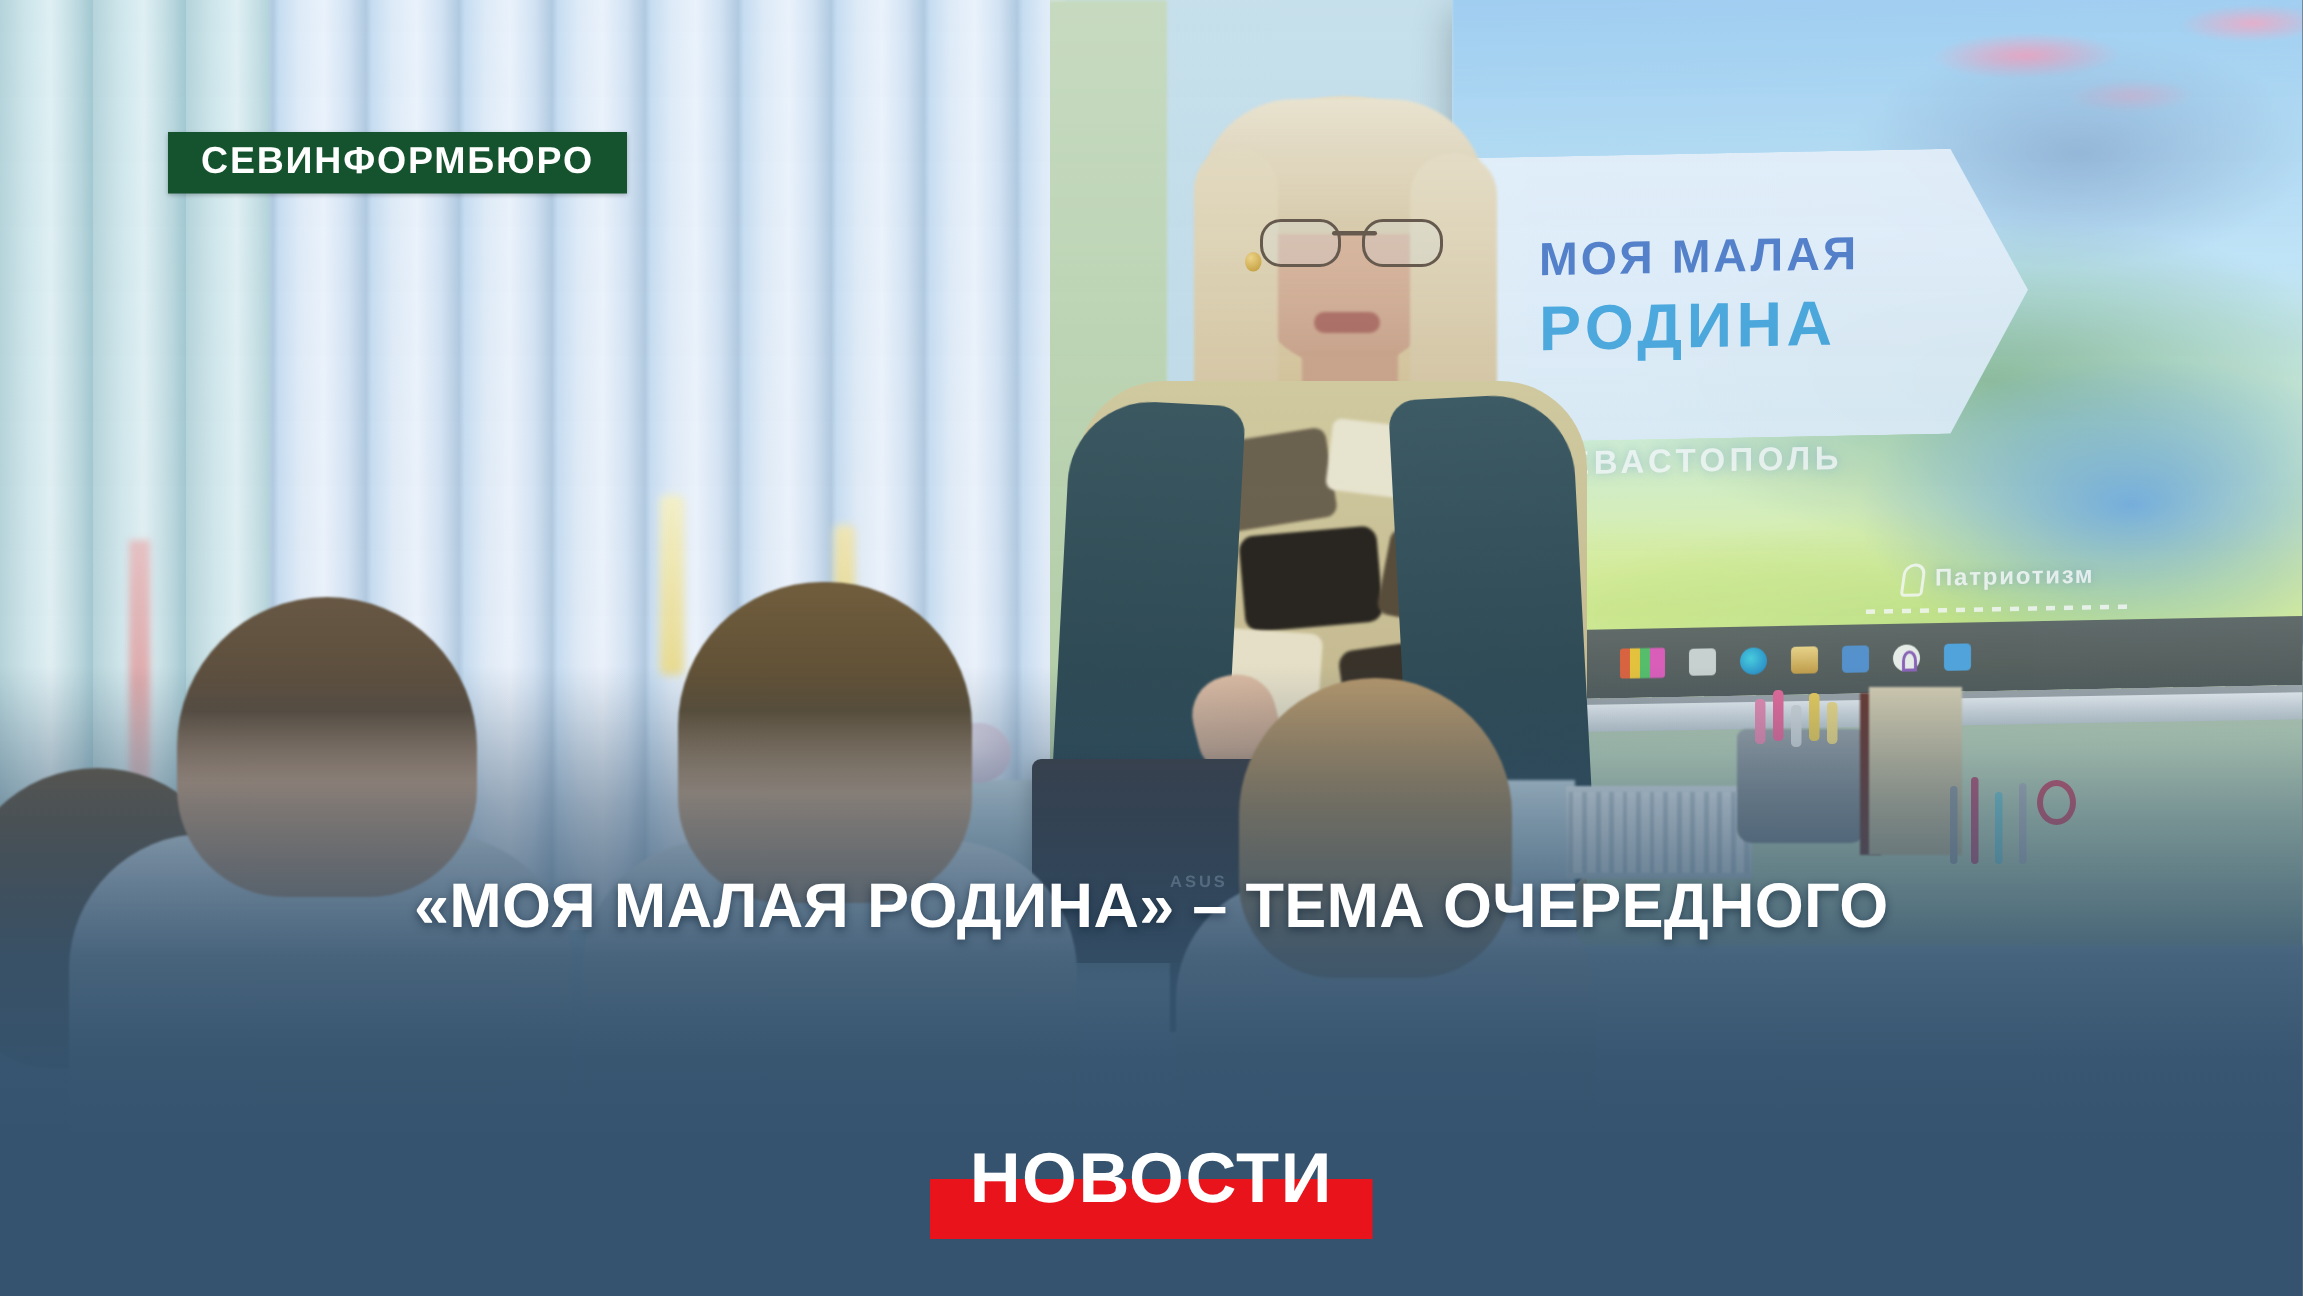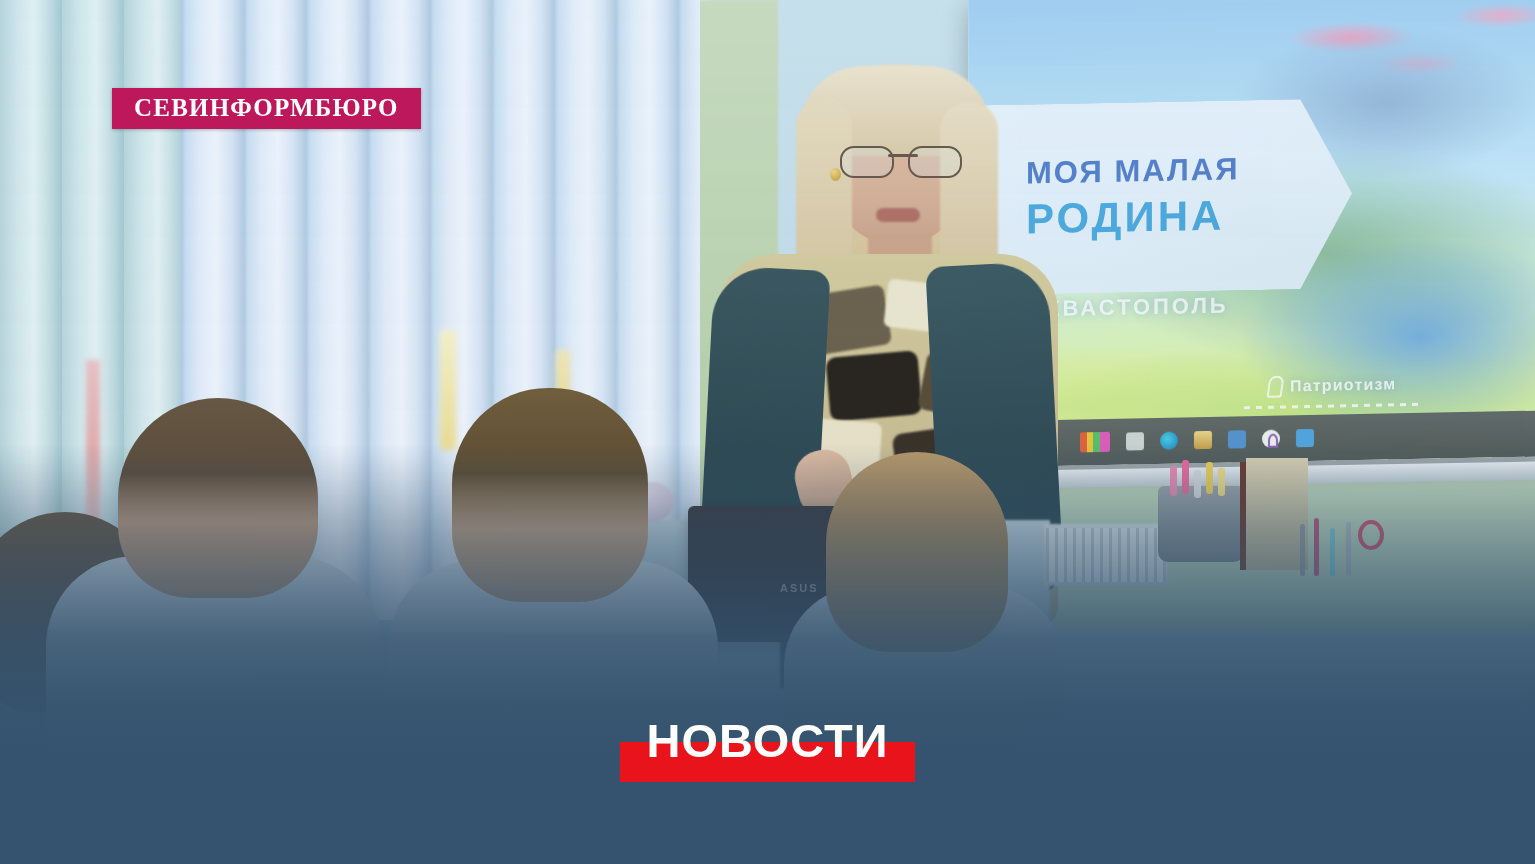--- a/index.html
+++ b/index.html
@@ -422,29 +422,28 @@
        rgba(53,83,110,.86) 46%,
        rgba(53,83,110,.97) 62%,
        #35536e 76%,
        #35536e 100%);
     pointer-events:none;
   }
 
   
   .badge-top{
     position:absolute; left:112px; top:88px;
-    background:#be185d;
+    background:#14532d;
     padding:7px 22px 9px 22px;
     color:#fff;
     font-size:25px;
     font-weight:700;
     letter-spacing:1.2px;
     line-height:1;
     box-shadow:0 1px 3px rgba(0,0,0,.25);
-    font-family:Liberation Serif, serif;
   }
 
   .headline{
     position:absolute; left:0; right:0; top:576px;
     text-align:center;
     color:#fff;
     font-size:42px;
     font-weight:700;
     line-height:1.32;
     letter-spacing:.2px;
@@ -454,20 +453,21 @@
   .headline .l{ display:block; }
 
   .news-wrap{
     position:absolute; left:0; right:0; top:716px;
     display:flex; justify-content:center; align-items:flex-start;
   }
   .news{
     position:relative;
     display:inline-block;
     padding:0 26px;
+    margin-top:44px;
   }
   .news-bar{
     position:absolute; left:0; right:0; top:26px; height:40px;
     background:#e8131b;
   }
   .news-label{
     position:relative;
     color:#fff;
     font-size:47px;
     font-weight:700;
@@ -589,20 +589,21 @@
     <div class="stu stu-c-head"></div>
 
     <div class="grade"></div>
   </div>
 
   <div class="overlay-bottom"></div>
 
   <div class="badge-top">СЕВИНФОРМБЮРО</div>
 
   <div class="headline">
+    <span class="l">«МОЯ МАЛАЯ РОДИНА» – ТЕМА ОЧЕРЕДНОГО</span>
   </div>
 
   <div class="news-wrap">
     <div class="news">
       <span class="news-bar"></span>
       <span class="news-label">НОВОСТИ</span>
     </div>
   </div>
 
 </div>

